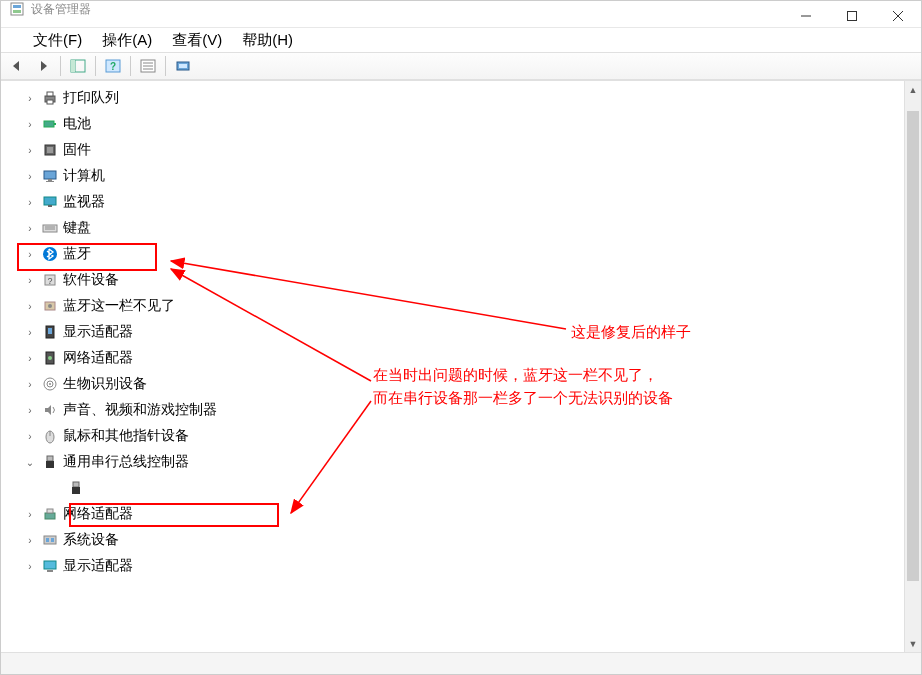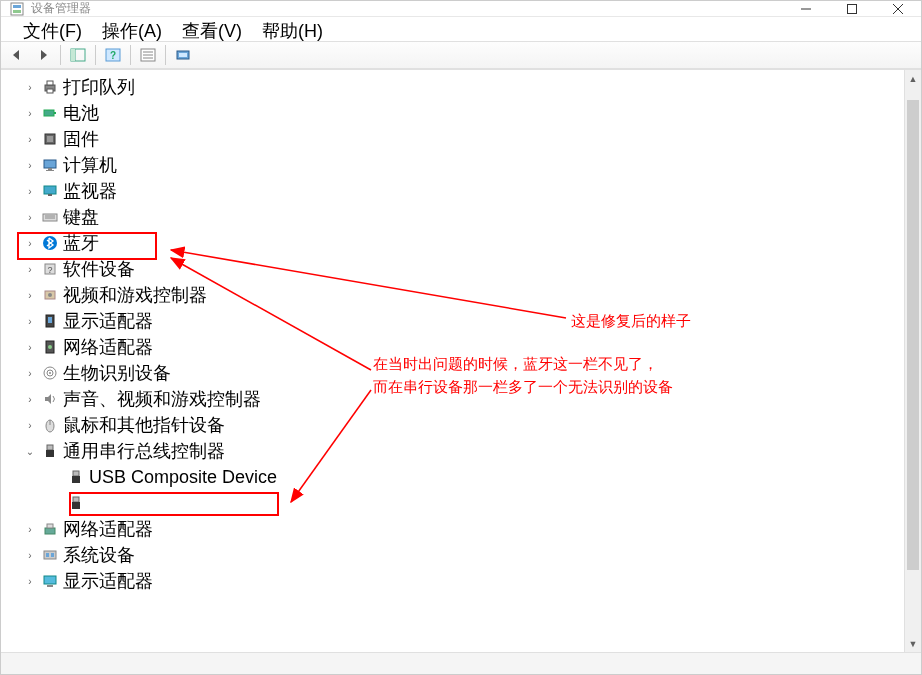--- a/index.html
+++ b/index.html
@@ -1,33 +1,33 @@
 <!DOCTYPE html>
 <html><head>
 <meta charset="utf-8">
 <style>
 * { box-sizing: border-box; margin: 0; padding: 0; }
 body { font-family: "Microsoft YaHei", "Segoe UI", sans-serif; font-size: 13px; background: #fff; width: 922px; height: 675px; overflow: hidden; position: relative; }
 .window { width: 922px; height: 675px; border: 1px solid #ccc; display: flex; flex-direction: column; background: #fff; }
-.titlebar { height: 16px; display: flex; align-items: center; background: #fff; border-bottom: 1px solid #e8e8e8; }
+.titlebar { height: 27px; display: flex; background: #fff; border-bottom: 1px solid #e8e8e8; }
 .titlebar-icon { width: 16px; height: 16px; margin: 0 6px 0 8px; display: inline-flex; align-items: center; justify-content: center; }
 .titlebar-text { flex: 1; color: #888; font-size: 12px; }
 .winbtns { display: flex; }
 .winbtn { width: 46px; height: 30px; display: flex; align-items: center; justify-content: center; color: #666; cursor: pointer; }
-.menubar { height: 24px; display: flex; align-items: flex-start; padding: 0 12px; font-size: 18px; }
+.menubar { height: 24px; display: flex; align-items: flex-end; padding: 0 22px; font-size: 15px; }
 .menuitem { padding: 2px 10px; cursor: pointer; }
 .toolbar { height: 28px; border-top: 1px solid #e0e0e0; border-bottom: 1px solid #e0e0e0; background: linear-gradient(#fdfdfd,#f4f4f4); display: flex; align-items: center; padding: 0 4px; gap: 2px; }
 .tbtn { width: 24px; height: 22px; display: flex; align-items: center; justify-content: center; cursor: pointer; border: 1px solid transparent; }
 .tsep { width: 1px; height: 20px; background: #ccc; margin: 0 3px; }
 .content { flex: 1; display: flex; border-top: 1px solid #e0e0e0; overflow: hidden; position: relative; }
 .tree { flex: 1; overflow-y: auto; padding: 4px 0 4px 18px; position: relative; }
 .node { display: flex; align-items: center; height: 26px; padding-left: 4px; cursor: pointer; }
 .expander { width: 14px; height: 14px; display: flex; align-items: center; justify-content: center; color: #666; font-size: 10px; margin-right: 2px; }
 .nicon { width: 18px; height: 18px; margin: 0 4px 0 2px; display: flex; align-items: center; justify-content: center; }
-.nlabel { font-size: 18px; color: #000; white-space: nowrap; }
+.nlabel { font-size: 14px; color: #000; white-space: nowrap; }
 .children { padding-left: 26px; }
 .highlight-box { position: absolute; border: 2px solid #ff0000; pointer-events: none; z-index: 10; }
 .annotation { position: absolute; color: #ff0000; font-size: 15px; z-index: 11; pointer-events: none; line-height: 1.5; }
 .arrow-svg { position: absolute; pointer-events: none; z-index: 9; }
 .scrollbar-v { position: absolute; right: 0; top: 0; bottom: 0; width: 17px; background: #f0f0f0; border-left: 1px solid #e0e0e0; }
 .sb-arrow { height: 17px; display: flex; align-items: center; justify-content: center; color: #606060; font-size: 9px; cursor: pointer; }
 .sb-thumb { position: absolute; left: 2px; right: 2px; background: #cdcdcd; border-radius: 0; }
 .page-footer { height: 22px; background: #f5f5f5; border-top: 1px solid #e0e0e0; }
 svg { display: block; }
 </style>
@@ -202,21 +202,21 @@
           <span class="nlabel">软件设备</span>
         </div>
         <div class="node">
           <span class="expander">›</span>
           <span class="nicon">
             <svg width="16" height="16" viewBox="0 0 16 16">
               <rect x="3" y="4" width="10" height="8" fill="#d8c8a8" stroke="#a88"></rect>
               <circle cx="8" cy="8" r="2" fill="#888"></circle>
             </svg>
           </span>
-          <span class="nlabel">视频和游戏控制器</span>
+          <span class="nlabel">蓝牙这一栏不见了</span>
         </div>
         <div class="node">
           <span class="expander">›</span>
           <span class="nicon">
             <svg width="16" height="16" viewBox="0 0 16 16">
               <rect x="4" y="2" width="8" height="12" fill="#444" stroke="#222"></rect>
               <rect x="6" y="4" width="4" height="6" fill="#6aa5d8"></rect>
             </svg>
           </span>
           <span class="nlabel">显示适配器</span>
@@ -266,30 +266,20 @@
           <span class="expander">⌄</span>
           <span class="nicon">
             <svg width="16" height="16" viewBox="0 0 16 16">
               <rect x="5" y="2" width="6" height="5" fill="#bbb" stroke="#666"></rect>
               <rect x="4" y="7" width="8" height="7" fill="#333"></rect>
             </svg>
           </span>
           <span class="nlabel">通用串行总线控制器</span>
         </div>
         <div class="children">
-          <div class="node">
-            <span class="expander"></span>
-            <span class="nicon">
-              <svg width="16" height="16" viewBox="0 0 16 16">
-                <rect x="5" y="2" width="6" height="5" fill="#bbb" stroke="#666"></rect>
-                <rect x="4" y="7" width="8" height="7" fill="#333"></rect>
-              </svg>
-            </span>
-            <span class="nlabel">USB Composite Device</span>
-          </div>
           <div class="node">
             <span class="expander"></span>
             <span class="nicon">
               <svg width="16" height="16" viewBox="0 0 16 16">
                 <rect x="5" y="2" width="6" height="5" fill="#bbb" stroke="#666"></rect>
                 <rect x="4" y="7" width="8" height="7" fill="#333"></rect>
               </svg>
             </span>
           </div>
         </div>

